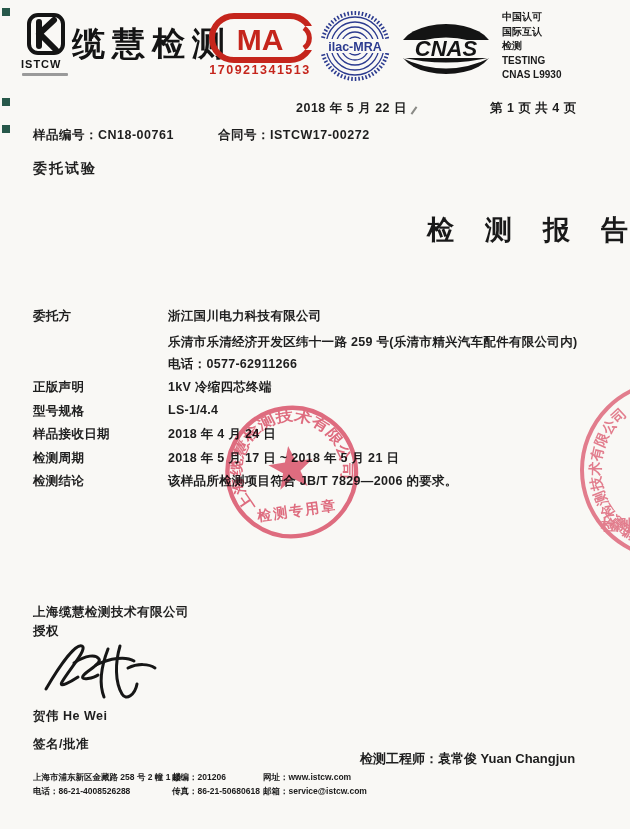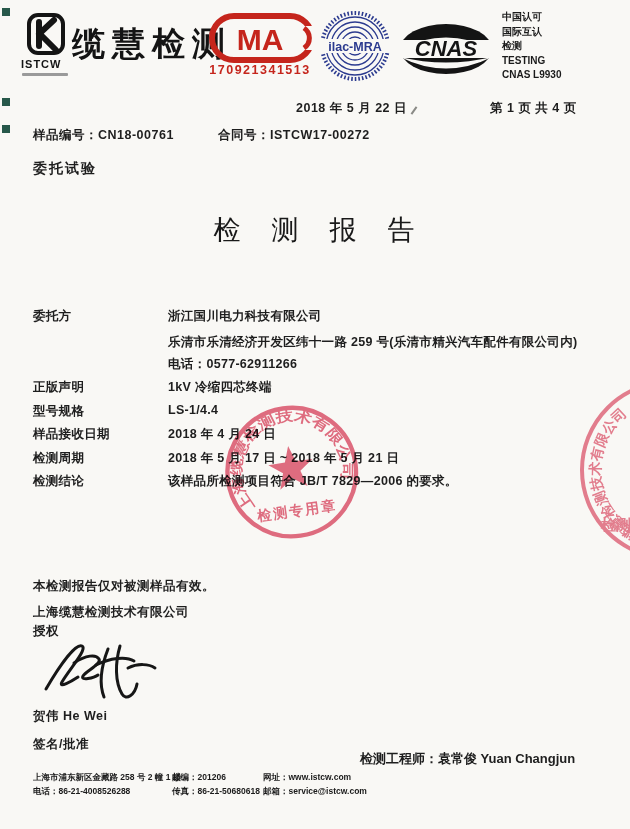--- a/index.html
+++ b/index.html
@@ -11,21 +11,21 @@
   .abs{position:absolute;}
   
   .brand-cn{font-size:33px;font-weight:900;letter-spacing:7px;color:#141414;}
   .istcw-name{font-size:11px;font-weight:900;letter-spacing:1px;color:#141414;}
   .tagline-bar{width:46px;height:3px;background:#9a9a9a;border-radius:1px;}
   .cma-number{font-size:12.5px;font-weight:bold;color:#c5251c;letter-spacing:1.5px;text-align:center;width:108px;}
   .accred{font-size:10px;line-height:14.5px;font-weight:bold;color:#1b1b1b;}
   
   .meta{font-size:12.5px;font-weight:bold;letter-spacing:.5px;}
   .testtype{font-size:14px;font-weight:bold;letter-spacing:2px;}
-  .doc-title{width:630px;text-align:center;font-size:27px;font-weight:normal;letter-spacing:2px;color:#191919;}
+  .doc-title{width:630px;text-align:right;font-size:27px;font-weight:bold;letter-spacing:2px;color:#191919;}
   
   .frow{font-size:12.5px;font-weight:bold;letter-spacing:.3px;white-space:nowrap;}
   .flabel{position:absolute;left:33px;}
   .fvalue{position:absolute;left:168px;}
   .stmt{font-size:12.5px;font-weight:bold;letter-spacing:.5px;}
   .disc{font-size:10px;line-height:15.5px;color:#222;text-align:justify;}
   .engineer{font-size:13px;font-weight:bold;}
   .footer-txt{font-size:8.5px;font-weight:bold;line-height:13.5px;color:#1b1b1b;white-space:nowrap;}
   .scan-mark{width:8px;height:8px;background:#27584a;}
   .pen-mark{width:2px;height:9px;background:#8a8a86;transform:rotate(35deg);}
@@ -154,21 +154,20 @@
         <path id="stamp2-arc" d="M 105,162 A 70,70 0 0 1 105,22" fill="none"></path>
       </defs>
       <circle cx="105" cy="92" r="88" fill="none" stroke="#e0566e" stroke-width="4"></circle>
       <text font-size="14" font-weight="bold" fill="#e0566e" font-family="Liberation Sans,sans-serif">
         <textPath href="#stamp2-arc" startOffset="6">上海缆慧检测技术有限公司</textPath>
       </text>
       <text x="36" y="152" font-size="15" font-weight="bold" fill="#e0566e" font-family="Liberation Sans,sans-serif">检测专用章</text>
     </svg>
   </div>
 
-  <div class="abs stmt" style="left:33px;top:578px;">本检测报告仅对被测样品有效。</div>
   <div class="abs stmt" style="left:33px;top:604px;">上海缆慧检测技术有限公司</div>
   <div class="abs stmt" style="left:33px;top:623px;">授权</div>
 
   <div class="abs" style="left:40px;top:637px;">
     <svg width="130" height="72" viewBox="0 0 130 72" fill="none" stroke="#161616" stroke-width="3" stroke-linecap="round">
       <path d="M 6,52 C 20,28 36,6 42,9 C 48,12 28,34 22,45 C 18,52 32,44 38,40"></path>
       <path d="M 34,26 C 46,18 56,17 59,22 C 62,27 46,34 43,39 C 40,44 54,41 58,38"></path>
       <path d="M 68,12 C 61,30 59,47 64,60"></path>
       <path d="M 56,28 C 70,21 86,19 94,24"></path>
       <path d="M 80,9 C 75,26 75,45 82,57 C 86,64 95,58 97,47"></path>

